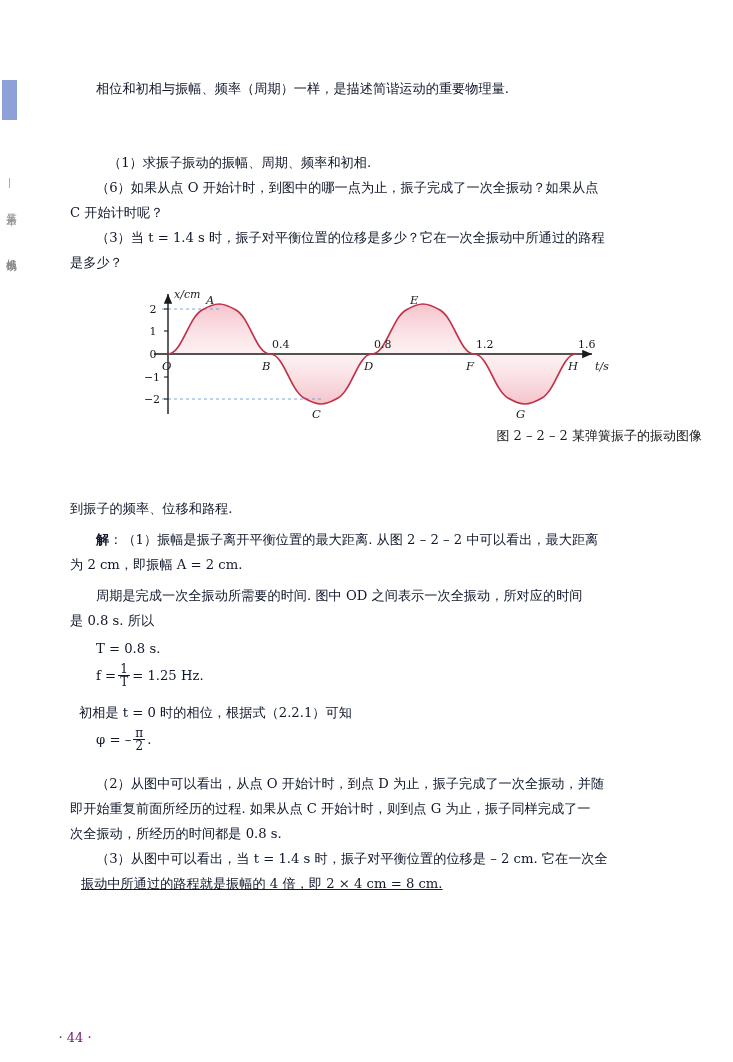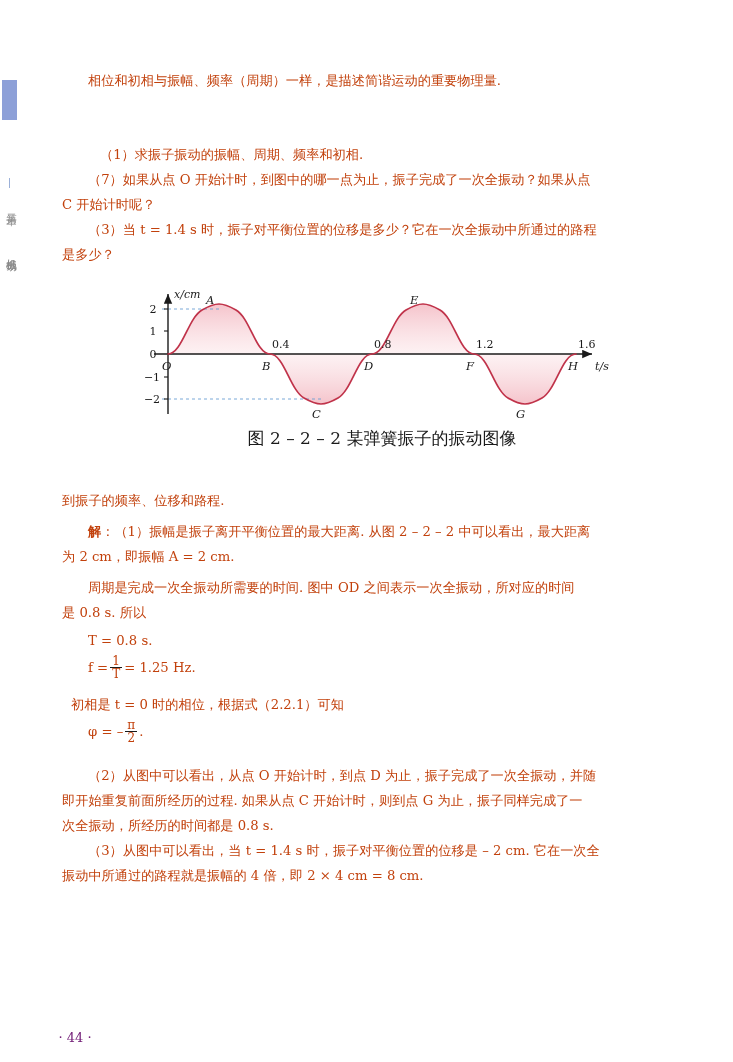--- a/index.html
+++ b/index.html
@@ -30,37 +30,37 @@
     font-family:"DejaVu Sans",sans-serif;
   }
   .side-chapter2{
     position:absolute;left:4px;top:250px;width:14px;
     font-size:10.5px;line-height:13px;color:#8a8a8a;
     writing-mode:vertical-rl;text-orientation:upright;
     letter-spacing:1px;
     font-family:"DejaVu Sans",sans-serif;
   }
   p.t{
-    margin:0;
+    margin:8px;
     font-size:13.2px;
     line-height:25px;
-    color:#c2410c;
+    color:#0f172a;
     text-align:justify;
     font-family:"DejaVu Serif","Liberation Serif",serif;
   }
   .lead{font-weight:bold;}
   .it{}
 
   .row{position:absolute;}
 
   
   .figure{position:absolute;left:140px;top:282px;width:480px;height:140px;}
   .caption{
     position:absolute;left:62px;top:427px;width:640px;
-    text-align:center;font-size:17px;color:#1b1b1b;
+    text-align:right;font-size:13px;color:#1b1b1b;
     font-family:"DejaVu Serif",serif;
   }
 
   
   .frac{display:inline-block;vertical-align:-0.42em;text-align:center;margin:0 2px;}
   .frac .num{display:block;font-size:12px;line-height:12px;padding:0 2px;}
   .frac .den{display:block;font-size:12px;line-height:13px;border-top:1px solid #1a1a1a;padding:0 2px;}
 
   .pagenum{
     position:absolute;left:0;top:1030px;width:150px;text-align:center;
@@ -83,21 +83,21 @@
   <div class="row" style="left:88px;top:68px;width:590px;">
     <p class="t">相位和初相与振幅、频率（周期）一样，是描述简谐运动的重要物理量.</p>
   </div>
 
 
   <div class="row" style="left:100px;top:142px;width:600px;">
     <p class="t">（1）求振子振动的振幅、周期、频率和初相.</p>
   </div>
 
   <div class="row" style="left:88px;top:167px;width:608px;">
-    <p class="t">（7）如果从点 O 开始计时，到图中的哪一点为止，振子完成了一次全振动？如果从点</p>
+    <p class="t">（6）如果从点 O 开始计时，到图中的哪一点为止，振子完成了一次全振动？如果从点</p>
   </div>
   <div class="row" style="left:62px;top:192px;width:620px;">
     <p class="t">C 开始计时呢？</p>
   </div>
 
   <div class="row" style="left:88px;top:217px;width:608px;">
     <p class="t">（3）当 t = 1.4 s 时，振子对平衡位置的位移是多少？它在一次全振动中所通过的路程</p>
   </div>
   <div class="row" style="left:62px;top:242px;width:620px;">
     <p class="t">是多少？</p>
@@ -226,19 +226,19 @@
   <div class="row" style="left:62px;top:788px;width:620px;">
     <p class="t">即开始重复前面所经历的过程.  如果从点 C 开始计时，则到点 G 为止，振子同样完成了一</p>
   </div>
   <div class="row" style="left:62px;top:813px;width:620px;">
     <p class="t">次全振动，所经历的时间都是 0.8 s.</p>
   </div>
 
   <div class="row" style="left:88px;top:838px;width:608px;">
     <p class="t">（3）从图中可以看出，当 t = 1.4 s 时，振子对平衡位置的位移是 – 2 cm.  它在一次全</p>
   </div>
-  <div class="row" style="left:62px;top:863px;width:620px;">
+  <div class="row" style="left:73px;top:863px;width:620px;text-decoration:underline;">
     <p class="t">振动中所通过的路程就是振幅的 4 倍，即 2 × 4 cm = 8 cm.</p>
   </div>
 
   <div class="pagenum">· 44 ·</div>
 
 </div>
 
 </body></html>

